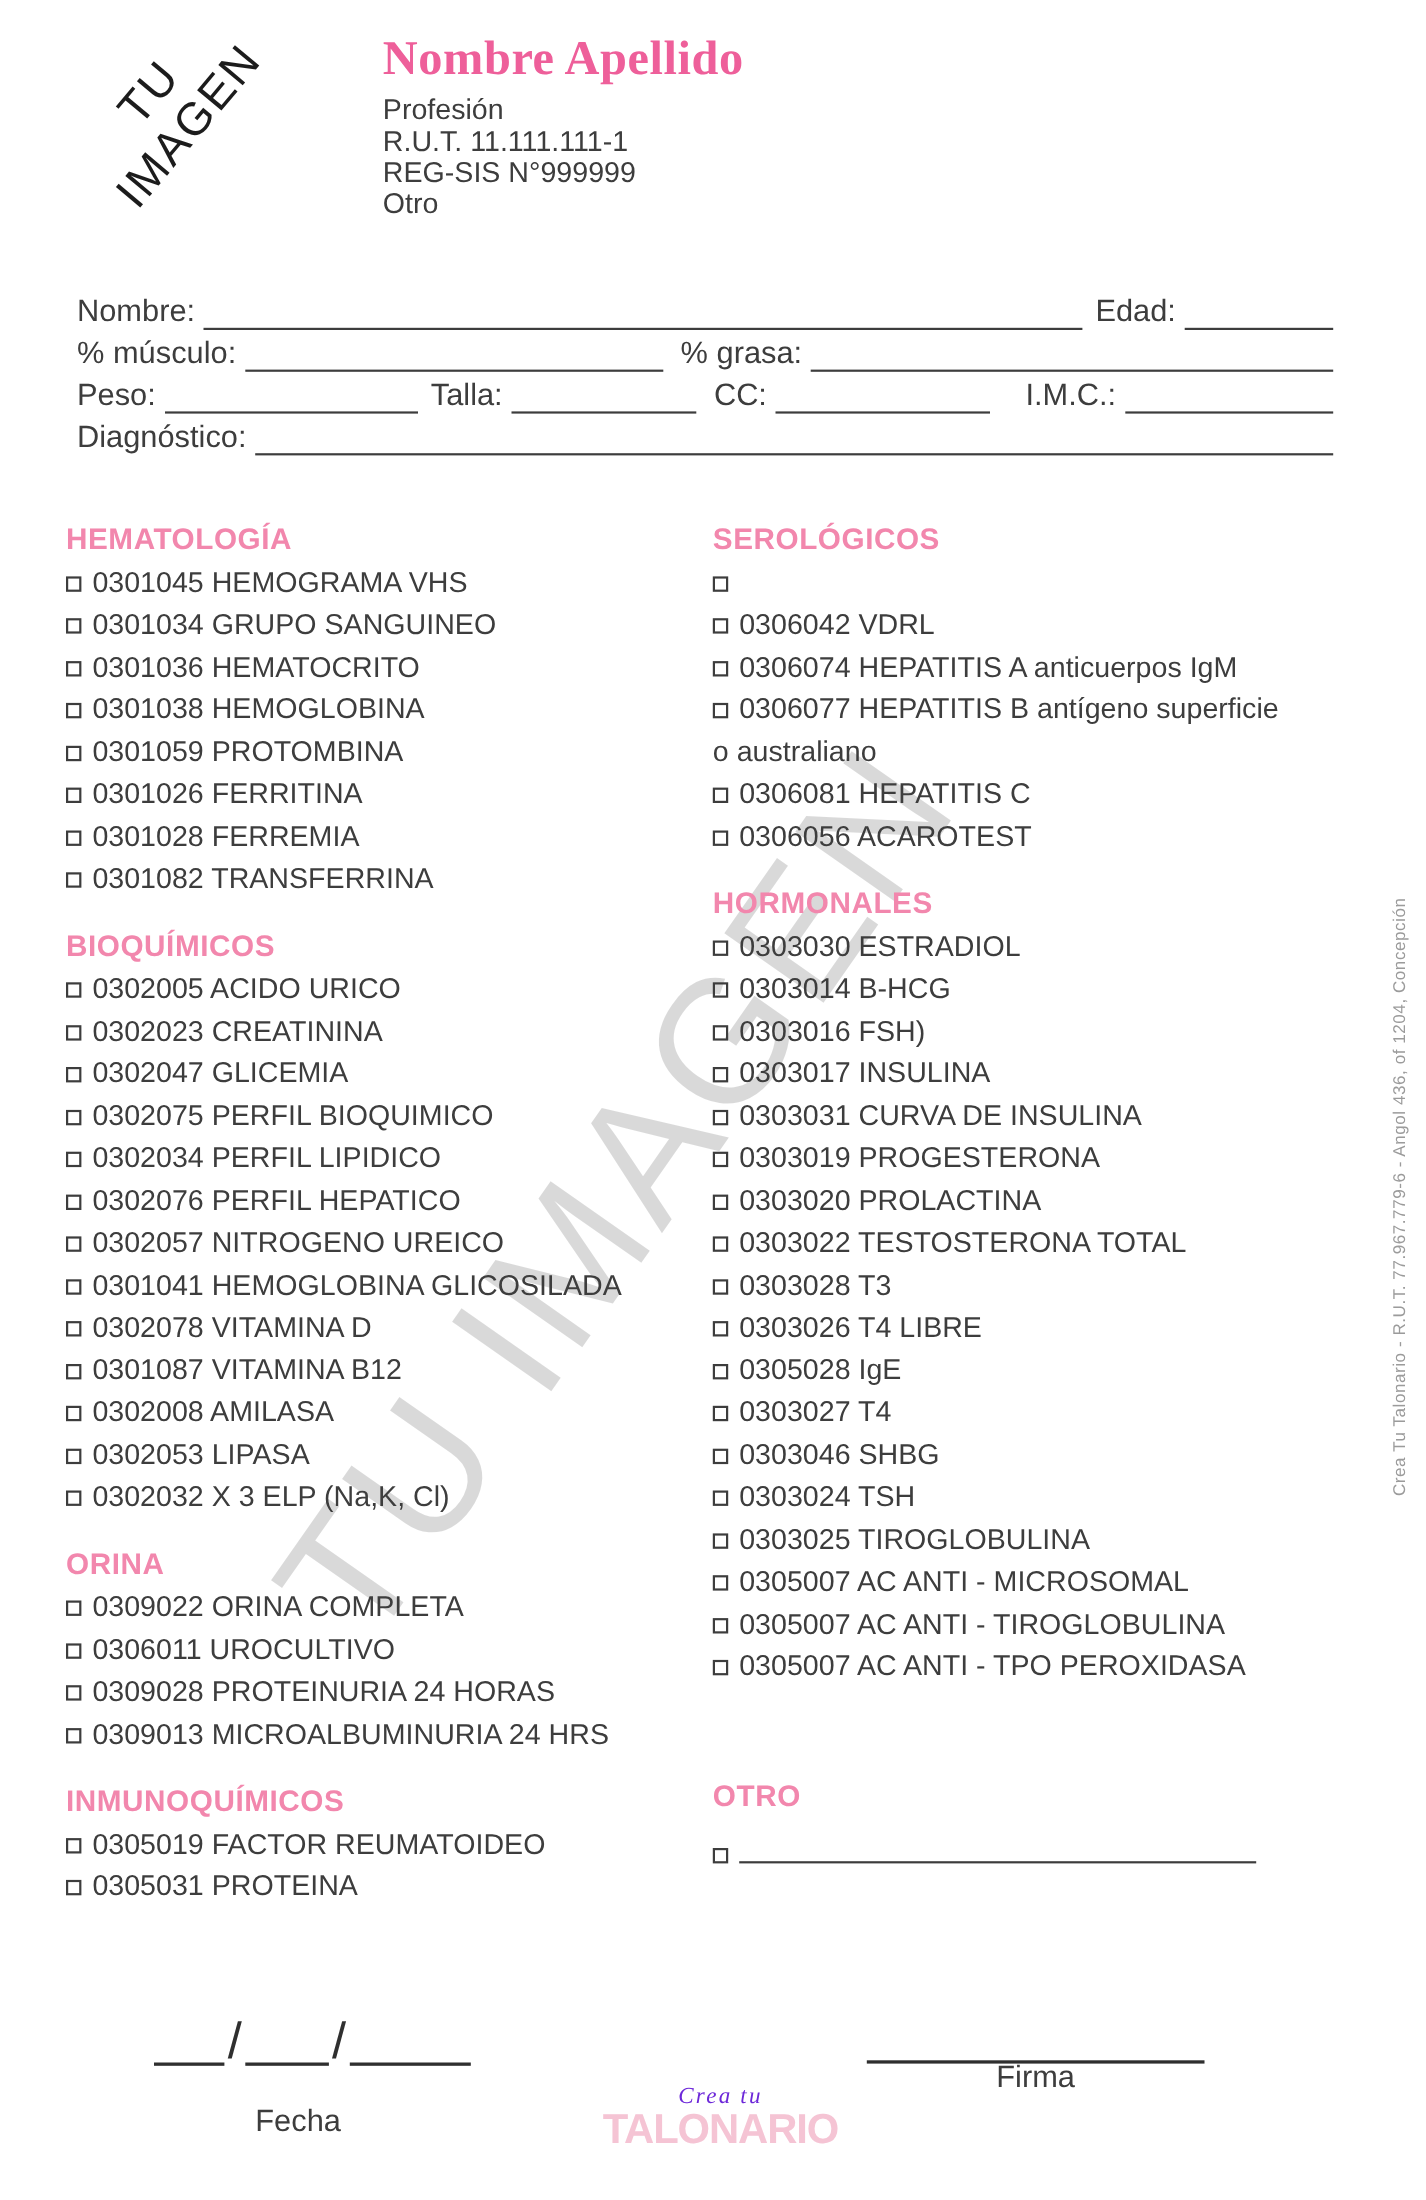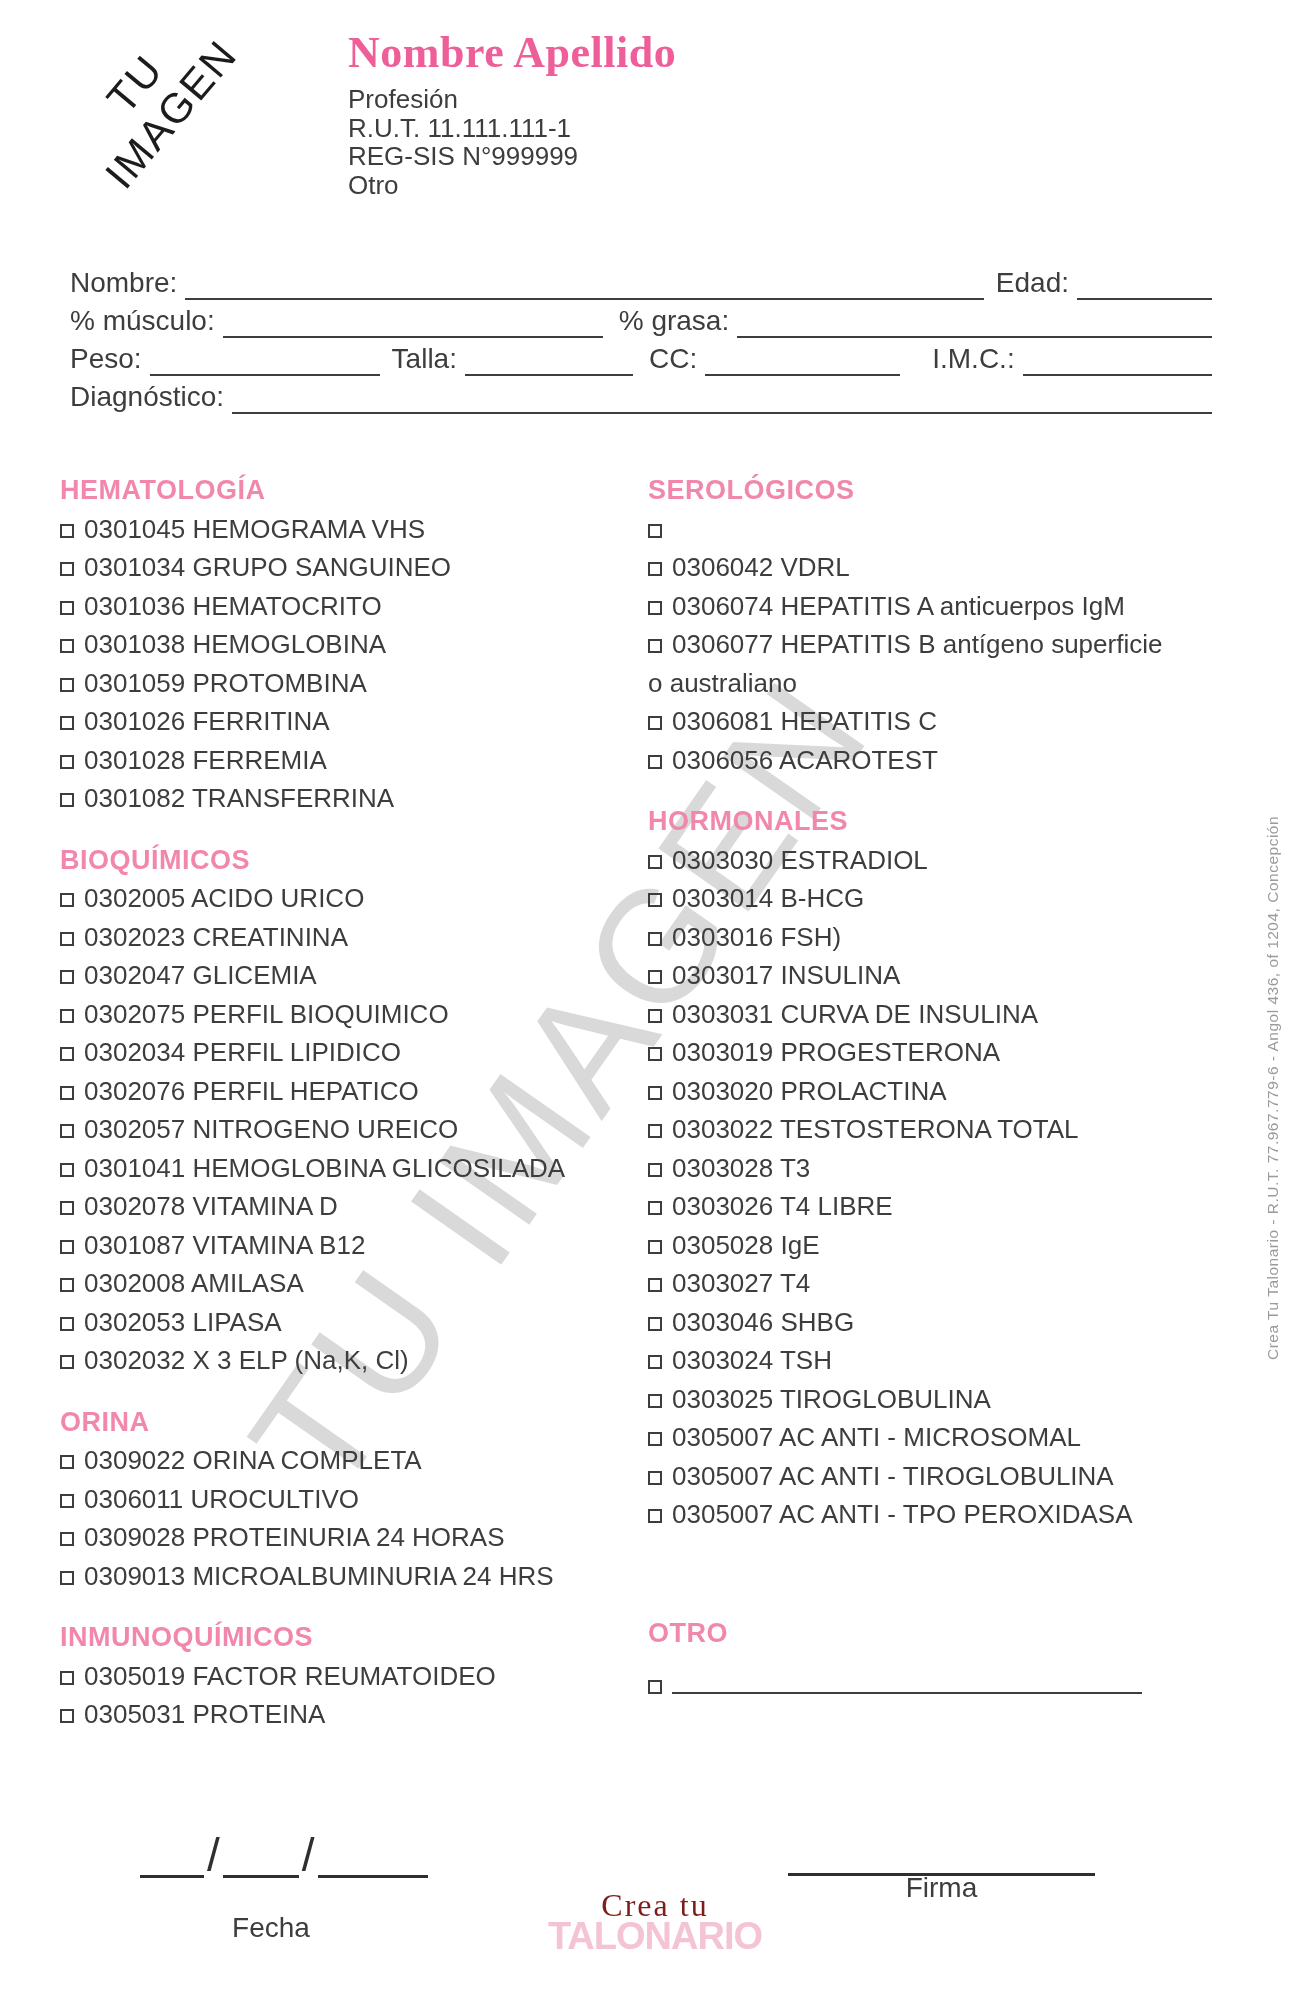--- a/index.html
+++ b/index.html
@@ -70,22 +70,22 @@
   .date-block { position:absolute; left:140px; top:1832px; display:flex; align-items:flex-end; z-index:3; }
   .dfill { border-bottom:3px solid #2f2f2f; height:34px; }
   .d1 { width:64px; } .d2 { width:76px; } .d3 { width:110px; }
   .dslash { font-size:46px; line-height:46px; color:#2f2f2f; padding:0 3px; font-weight:400; }
   .fecha-label { position:absolute; left:140px; top:1912px; width:262px; text-align:center; font-size:28px; z-index:3; }
   .sig-line { position:absolute; left:788px; top:1846px; width:307px; height:30px; border-bottom:3px solid #2f2f2f; z-index:3; }
   .firma-label { position:absolute; left:788px; top:1872px; width:307px; text-align:center; font-size:28px; z-index:3; }
 
   .brand-bottom { position:absolute; left:525px; top:1890px; width:260px; text-align:center; z-index:2; }
   .brand-script {
-    font-family:"Liberation Serif", serif; 
-    font-size:32px; line-height:30px; color:#7f1d1d; letter-spacing:2px;
+    font-family:"Liberation Serif", serif; font-style:italic;
+    font-size:21px; line-height:30px; color:#6d28d9; letter-spacing:2px;
   }
   .brand-word {
     margin-top:-4px; font-size:38px; line-height:40px; font-weight:bold;
     letter-spacing:-1px; color:#f5c4d4;
   }
 </style>
 </head>
 <body>
 
 <div class="watermark">TU IMAGEN</div>

